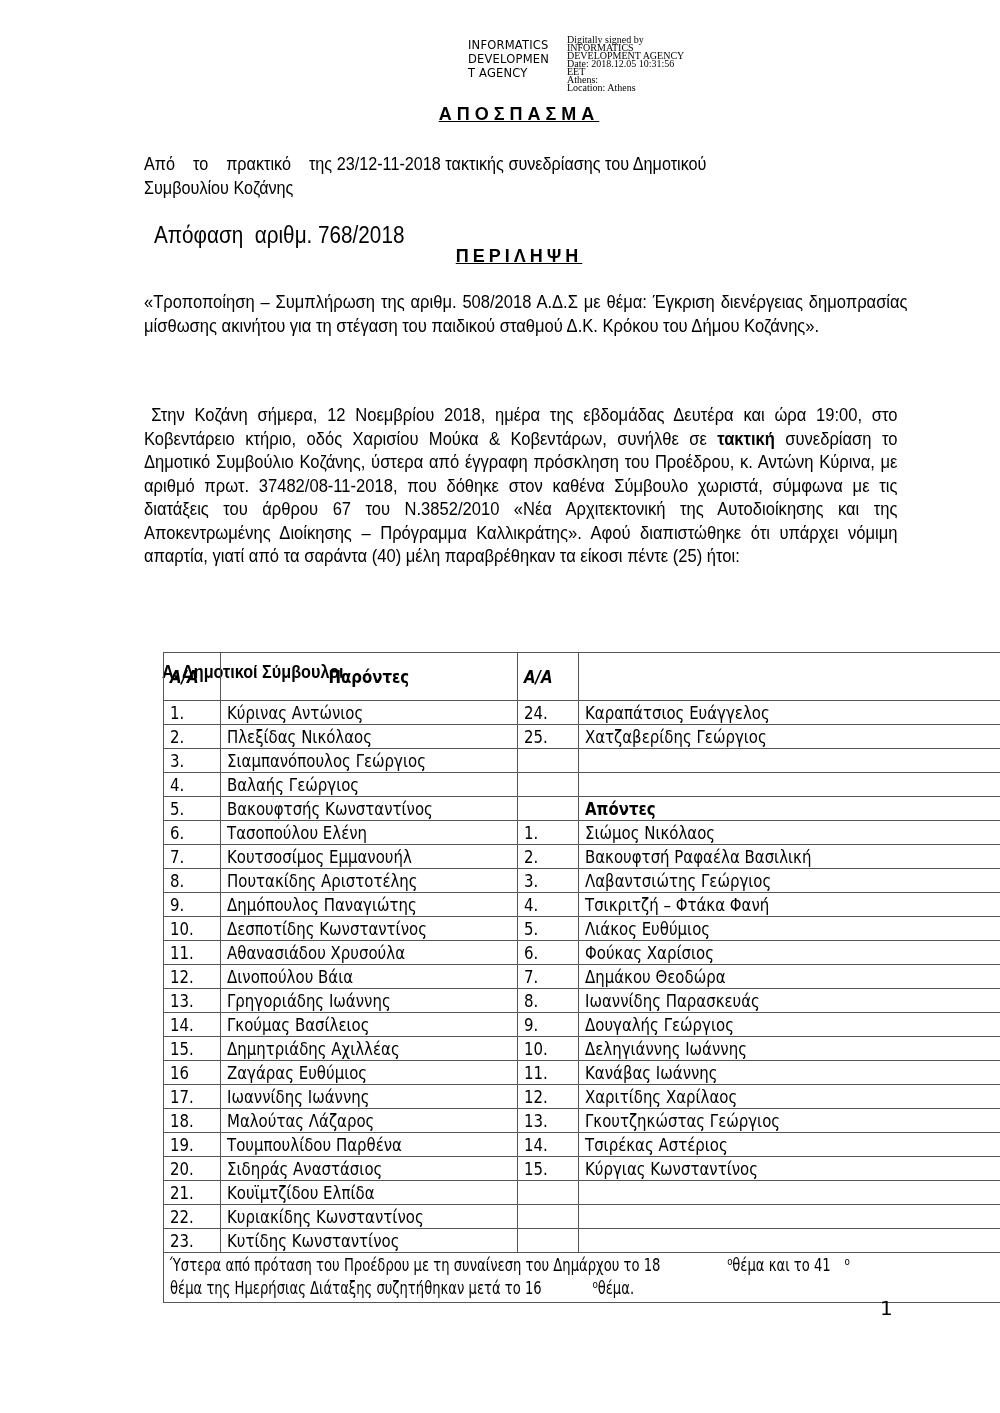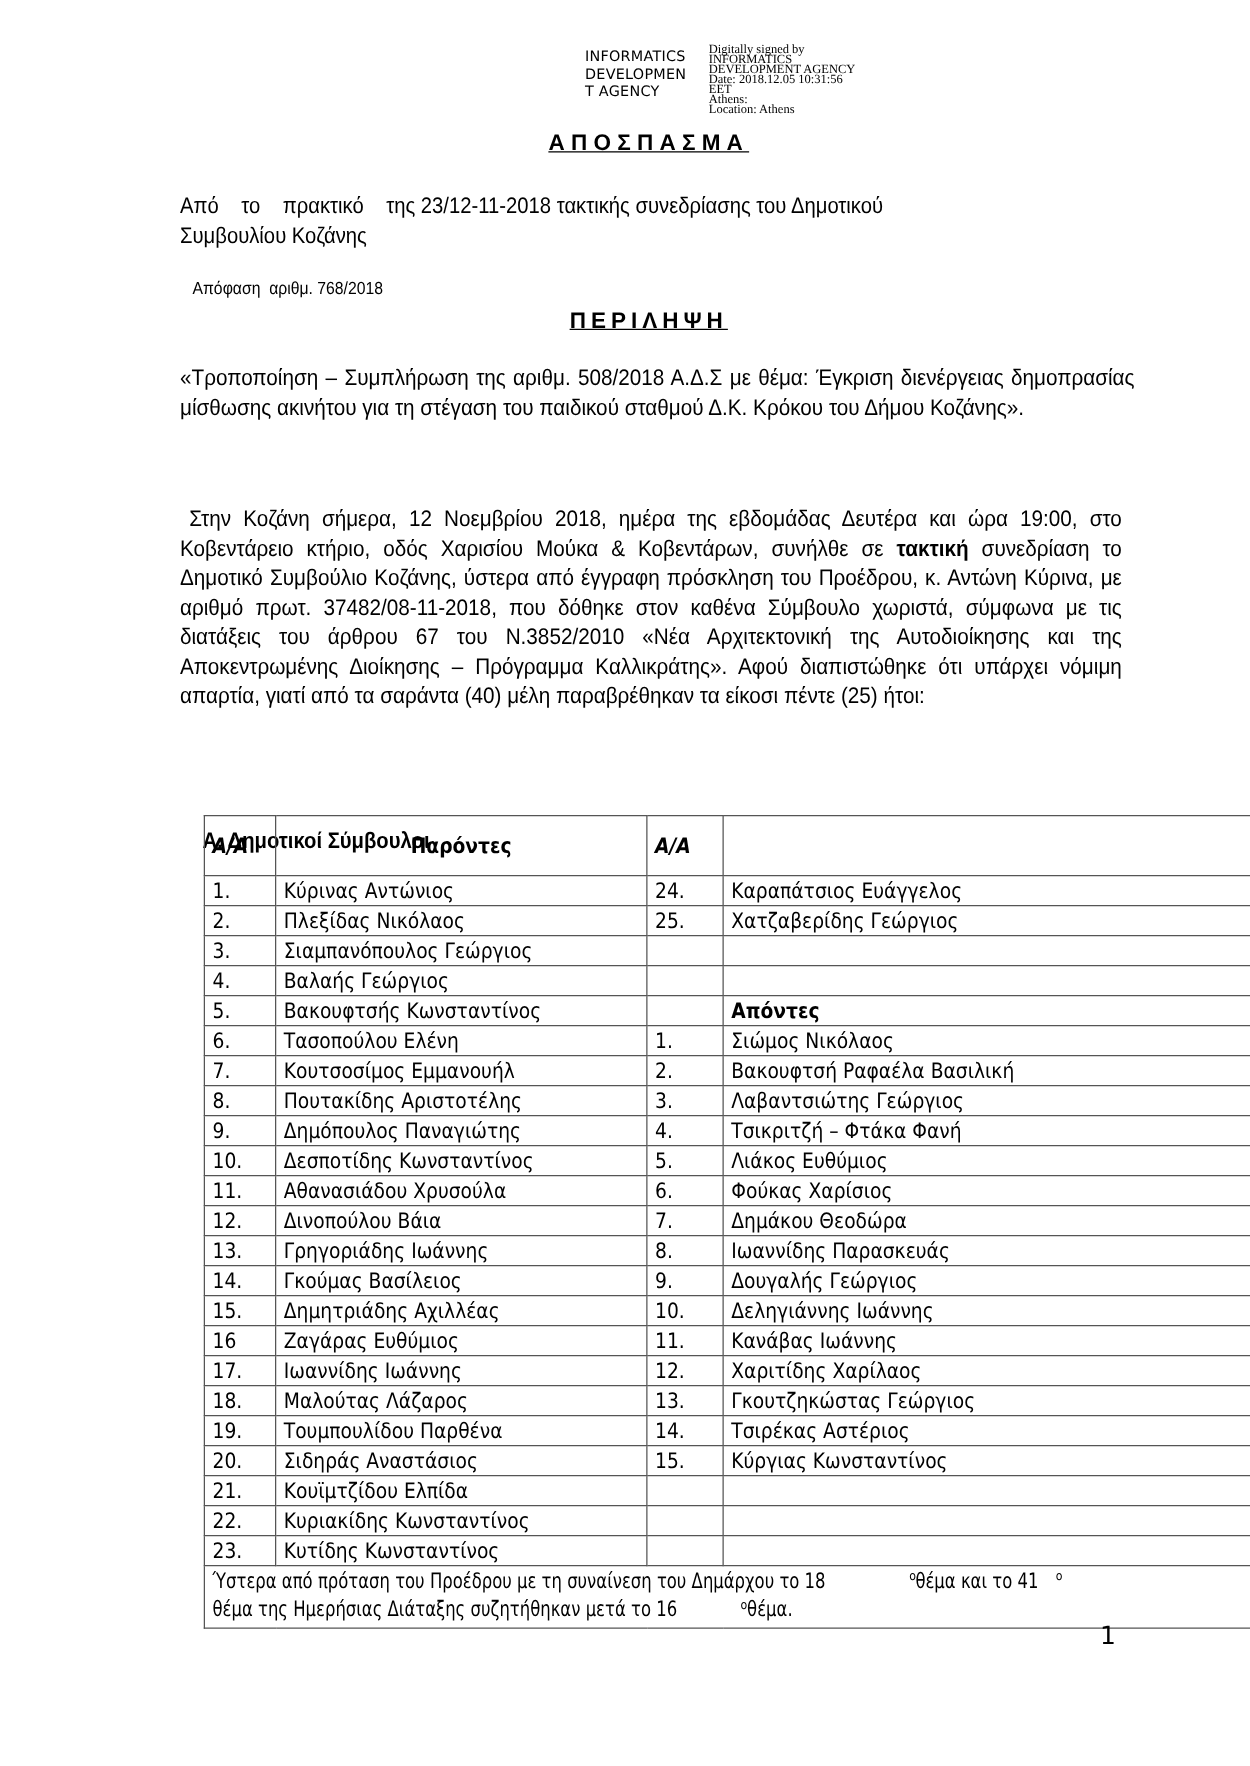--- a/index.html
+++ b/index.html
@@ -68,21 +68,21 @@
   <div>Location: Athens</div>
 </div>
 
 <div class="abs title" style="top:104px;">ΑΠΟΣΠΑΣΜΑ</div>
 
 <div class="abs" style="left:144px; top:152px; font-size:18px; line-height:24px; width:820px;">
   <div class="narrow" style="white-space:pre;">Από    το    πρακτικό    της 23/12-11-2018 τακτικής συνεδρίασης του Δημοτικού</div><br>
   <div class="narrow">Συμβουλίου Κοζάνης</div>
 </div>
 
-<div class="abs" style="left:154px; top:222px; font-size:14px;">
+<div class="abs" style="left:154px; top:222px; font-size:23px;">
   <span class="narrow" style="white-space:pre;">Απόφαση  αριθμ. 768/2018</span>
 </div>
 
 <div class="abs title" style="top:246px; letter-spacing:4px;">ΠΕΡΙΛΗΨΗ</div>
 
 <div class="abs para" style="left:144px; top:291px; width:830px;">«Τροποποίηση  –  Συμπλήρωση της αριθμ. 508/2018 Α.Δ.Σ με θέμα: Έγκριση διενέργειας δημοπρασίας μίσθωσης ακινήτου για τη στέγαση του παιδικού σταθμού Δ.Κ. Κρόκου του Δήμου Κοζάνης».</div>
 
 <div class="abs para" style="left:144px; top:404px; width:819px; text-indent:8px;"><span>Στην Κοζάνη σήμερα, 12 Νοεμβρίου 2018, ημέρα της  εβδομάδας Δευτέρα και ώρα 19:00, στο Κοβεντάρειο κτήριο, οδός Χαρισίου Μούκα &amp; Κοβεντάρων, συνήλθε σε </span><b>τακτική</b><span> συνεδρίαση το Δημοτικό Συμβούλιο Κοζάνης, ύστερα από έγγραφη πρόσκληση του Προέδρου, κ. Αντώνη Κύρινα, με αριθμό πρωτ. 37482/08-11-2018, που δόθηκε στον καθένα Σύμβουλο χωριστά, σύμφωνα με τις διατάξεις του άρθρου 67 του Ν.3852/2010 «Νέα Αρχιτεκτονική της Αυτοδιοίκησης και της Αποκεντρωμένης Διοίκησης – Πρόγραμμα Καλλικράτης». Αφού διαπιστώθηκε ότι υπάρχει νόμιμη απαρτία, γιατί από τα σαράντα (40) μέλη παραβρέθηκαν τα είκοσι πέντε (25) ήτοι:</span></div>
 
 <div class="abs section-heading">

